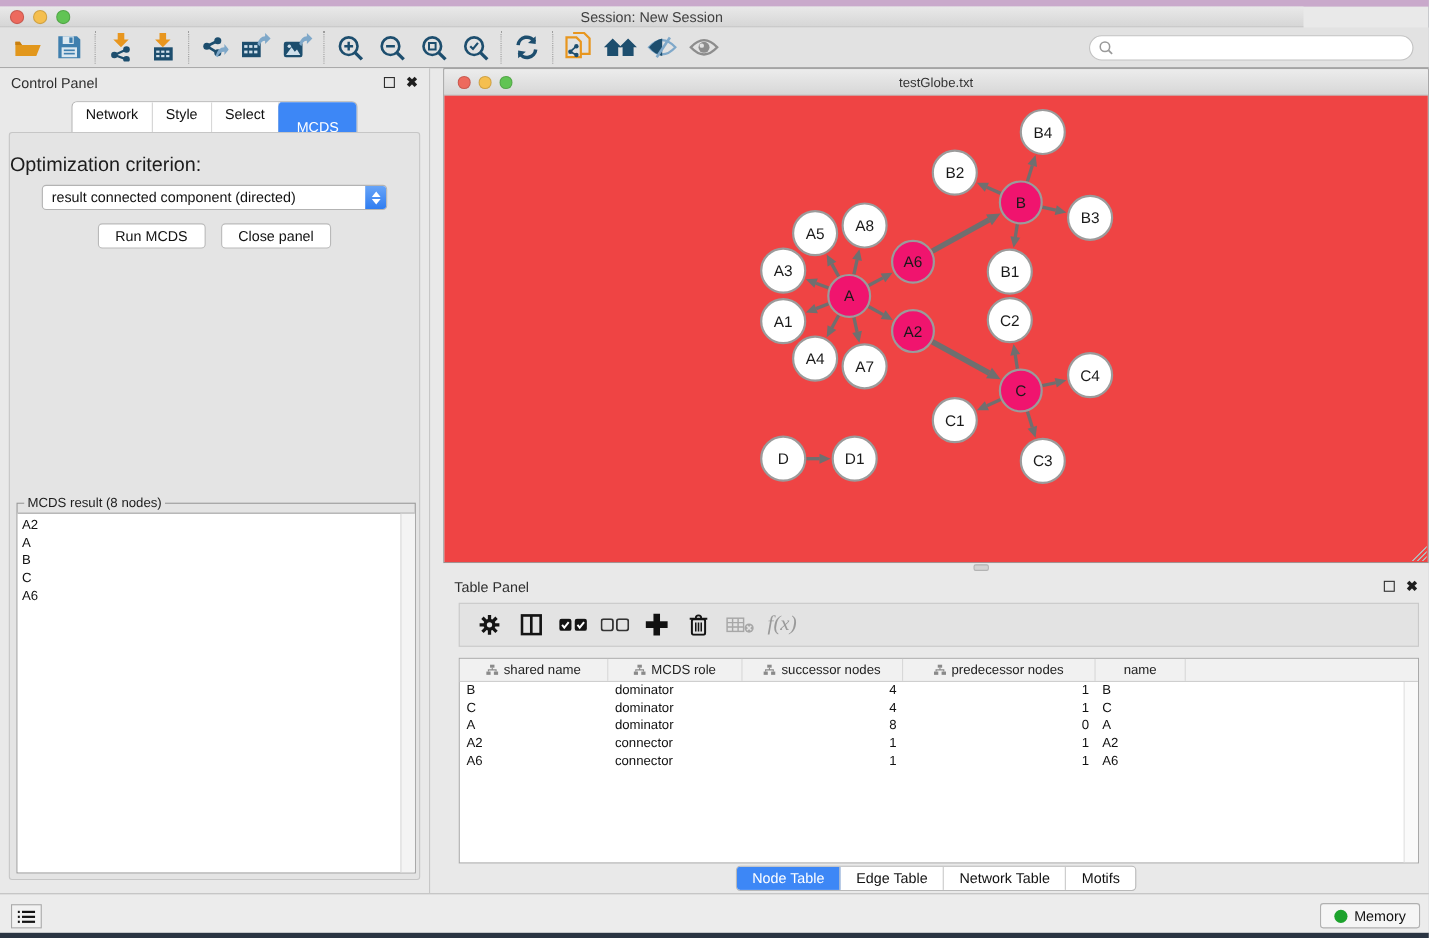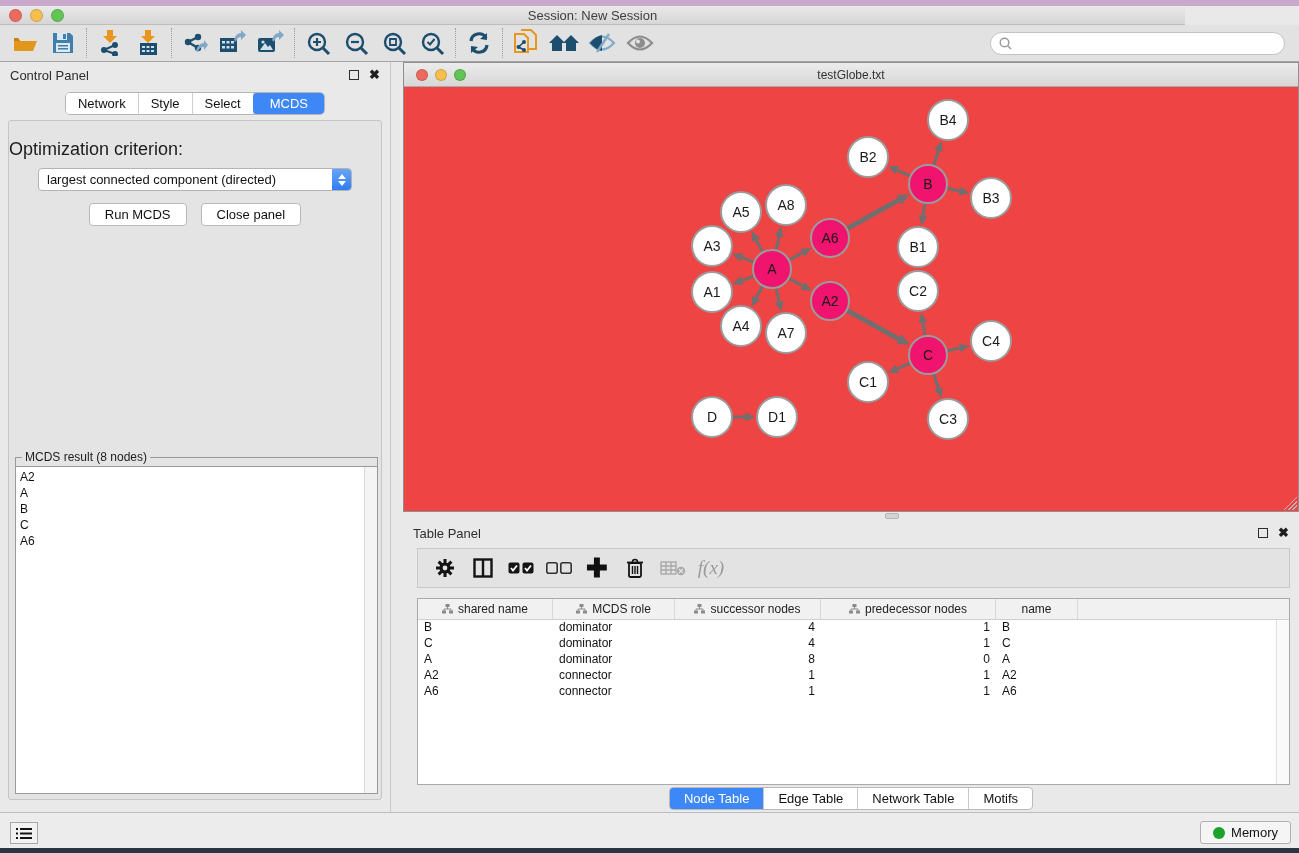--- a/index.html
+++ b/index.html
@@ -31,21 +31,21 @@
     border-right:1px solid #c7c7c7; }
   .panel-head { height:26px; display:flex; align-items:center; padding:0 10px; }
   .panel-head .ptitle { font-size:13px; color:#2e2e2e; flex:1; }
   .float-box { width:10px; height:10px; border:1.5px solid #2e2e2e; margin-right:10px; cursor:pointer; }
   .close-x { font-size:13px; font-weight:bold; color:#1e1e1e; cursor:pointer; line-height:10px; }
 
   .cp-tabs { display:flex; justify-content:center; margin-top:4px; }
   .cp-tabgroup { display:flex; background:#fff; border:1px solid #b5b5b5; border-radius:5px; overflow:hidden; }
   .cp-tab { font-size:13px; color:#111; padding:3px 12px; border-right:1px solid #cfcfcf; cursor:pointer; background:#fff; }
   .cp-tab:last-child { border-right:none; }
-  .cp-tab.active { background:#3d87f6; color:#fff; border-radius:5px; margin:-1px; padding:4px 17px; }
+  .cp-tab.active { background:#3d87f6; color:#fff; border-radius:5px; margin:-1px; padding:16px 17px; }
 
   .cp-content { position:absolute; left:8px; right:8px; top:58px; bottom:12px;
     background:#e4e4e4; border:1px solid #c6c6c6; border-radius:3px; }
   .opt-label { text-align:left; font-size:18px; color:#1c1c1c; margin-top:18px; }
   .select-row { display:flex; justify-content:center; margin-top:8px; }
   .mac-select { width:314px; height:23px; background:#fff; border:1px solid #b3b3b3; border-radius:4px;
     display:flex; align-items:center; cursor:pointer; overflow:hidden; }
   .mac-select .sel-text { flex:1; font-size:13px; color:#111; padding-left:8px; white-space:nowrap; }
   .sel-spin { width:19px; height:23px; background:linear-gradient(#6aa6f8,#2d7bf0); border-radius:0 3px 3px 0;
     display:flex; flex-direction:column; align-items:center; justify-content:center; gap:2px; }
@@ -299,21 +299,21 @@
         <span class="cp-tab">Network</span>
         <span class="cp-tab">Style</span>
         <span class="cp-tab">Select</span>
         <span class="cp-tab active">MCDS</span>
       </div>
     </div>
     <div class="cp-content">
       <div class="opt-label">Optimization criterion:</div>
       <div class="select-row">
         <div class="mac-select">
-          <span class="sel-text">largest connected component (directed)</span>
+          <span class="sel-text">result connected component (directed)</span>
           <span class="sel-spin">
               <span class="up"></span>
               <span class="dn"></span>
             </span>
         </div>
       </div>
       <div class="btn-row">
         <button class="mac-btn">Run MCDS</button>
         <button class="mac-btn">Close panel</button>
       </div>

